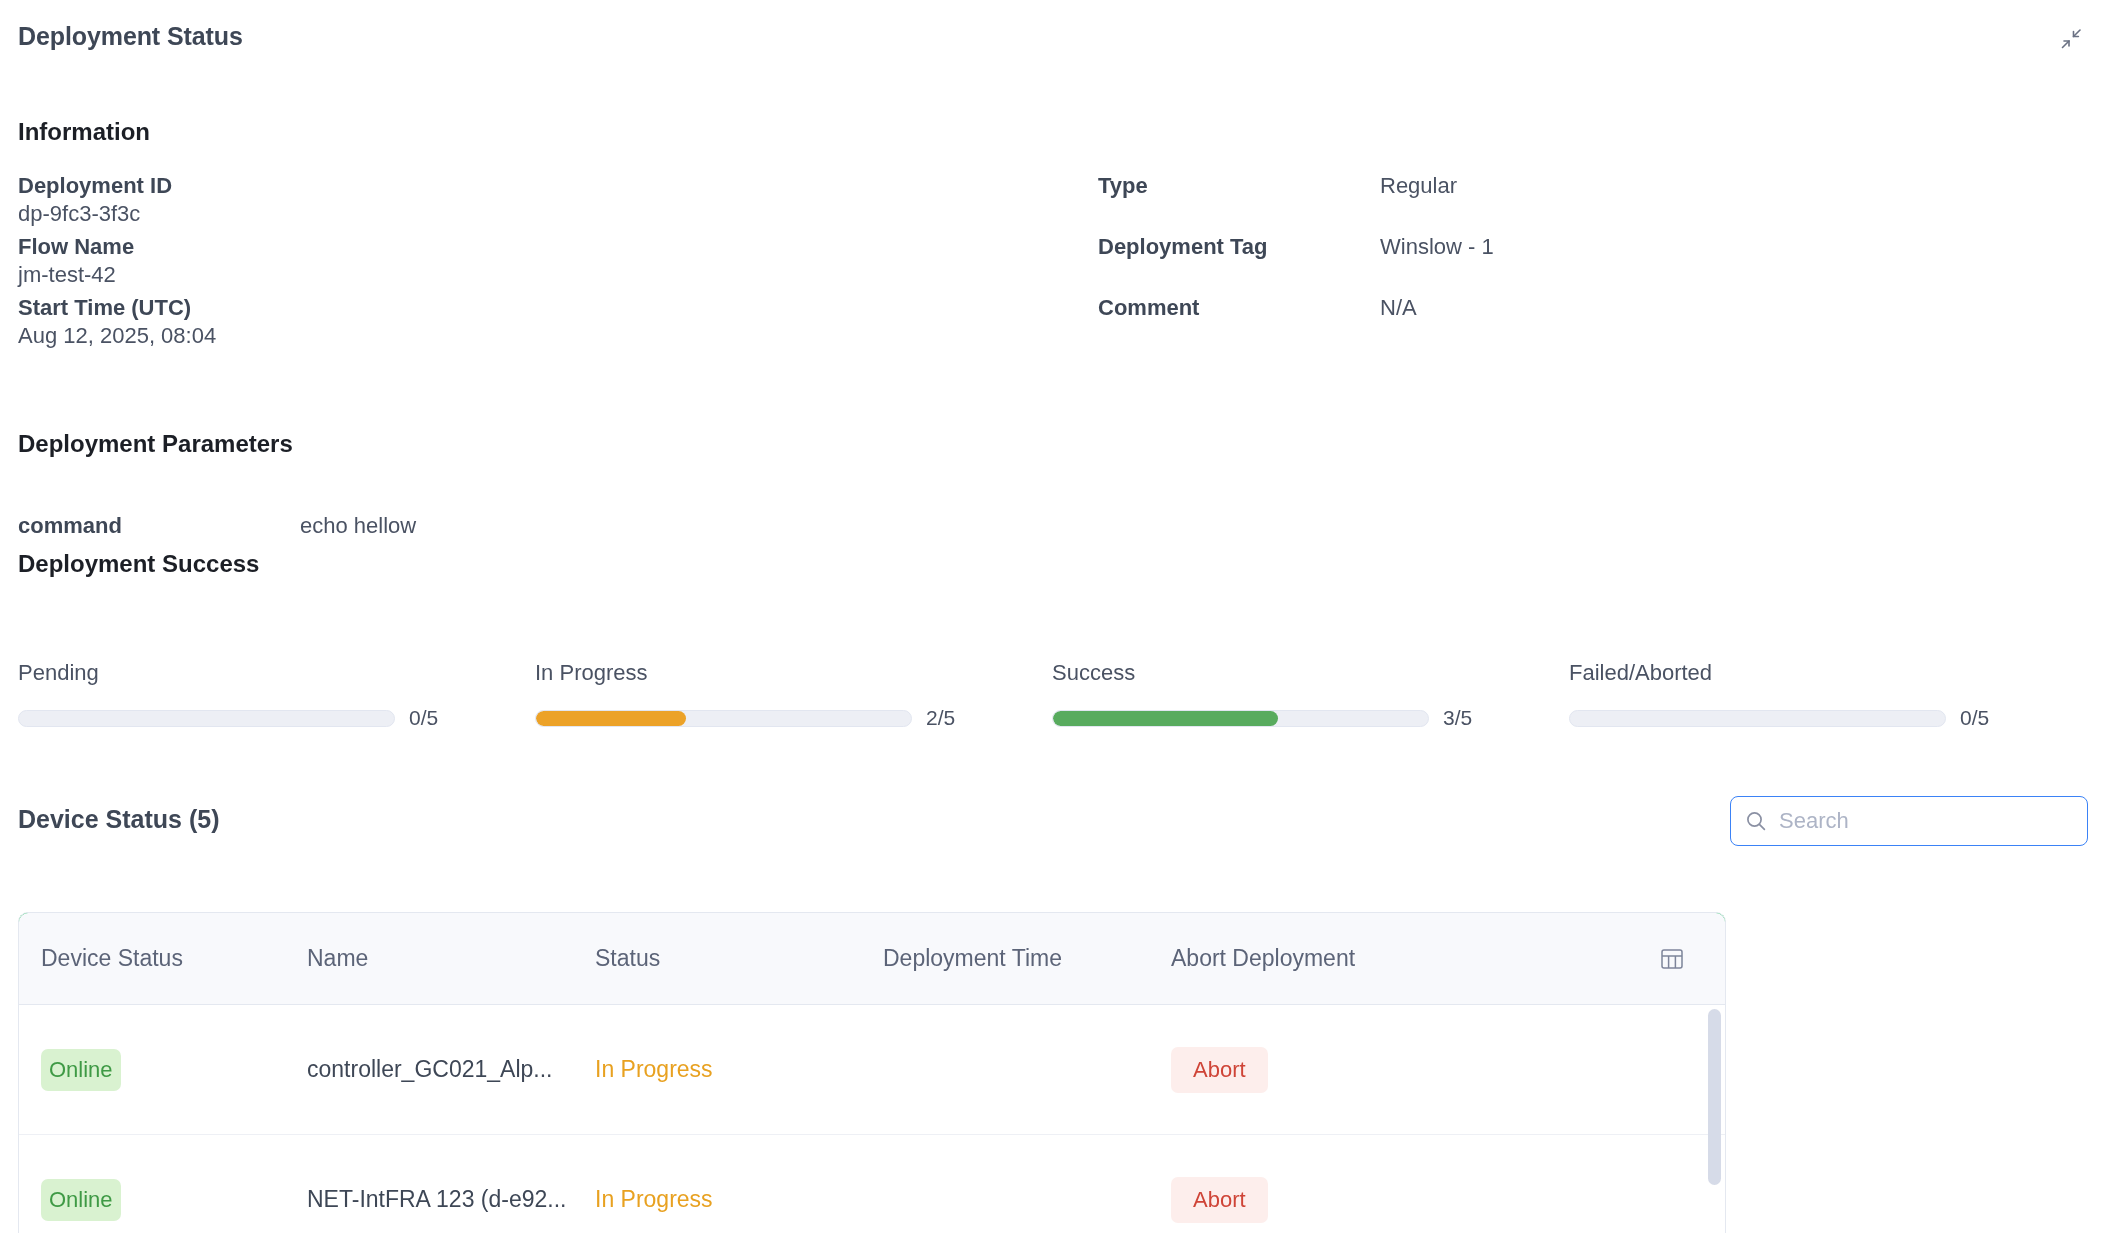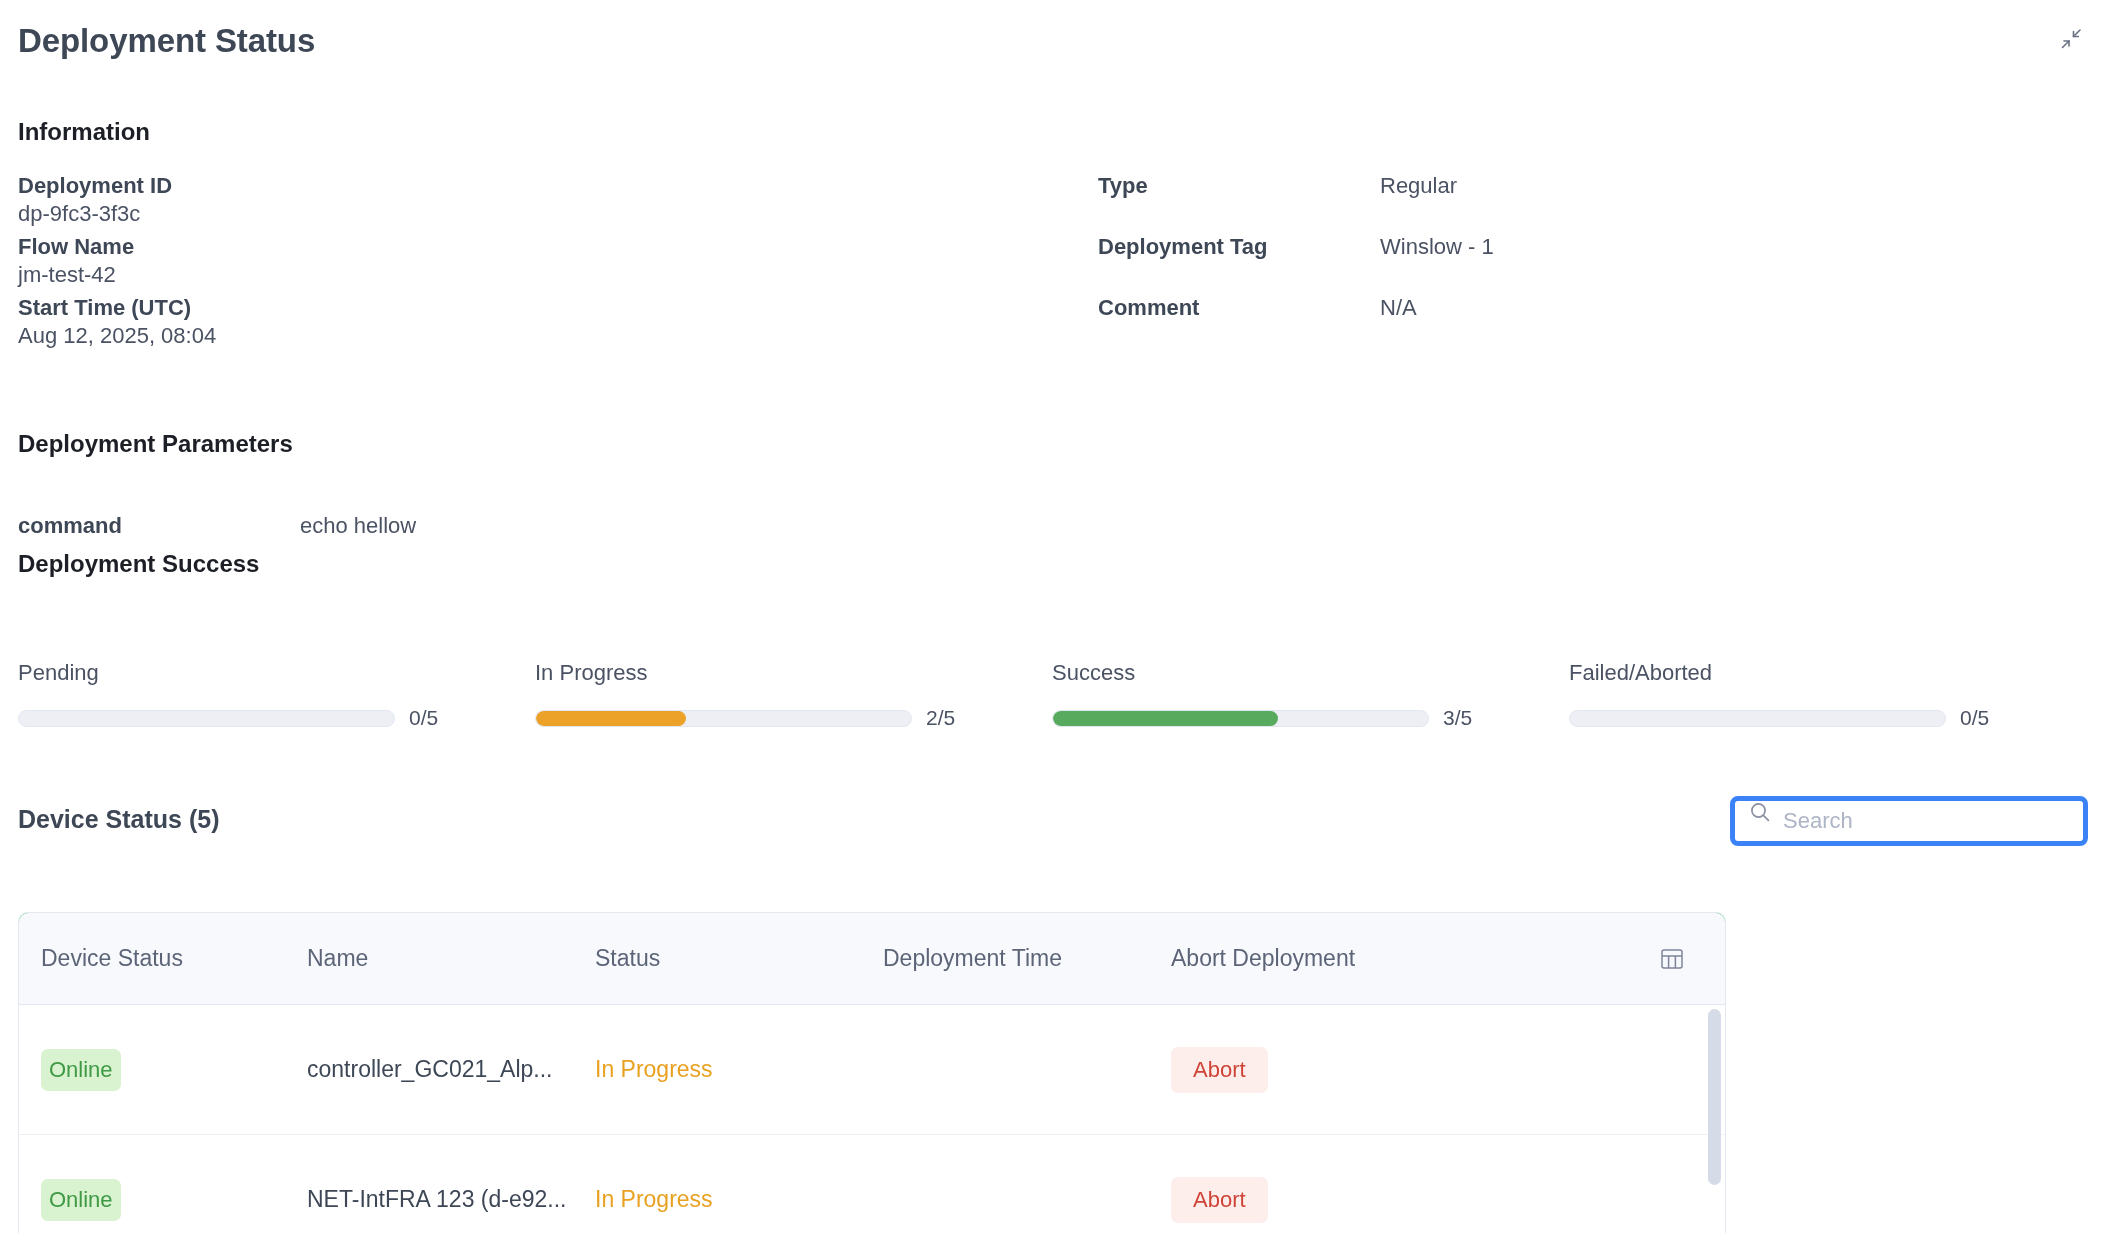--- a/index.html
+++ b/index.html
@@ -23,21 +23,21 @@
     height: 1233px;
     background: #ffffff;
     padding: 0 18px;
   }
 
   
   .page-title {
     position: absolute;
     left: 18px;
     top: 22px;
-    font-size: 33px;
+    font-size: 25px;
     font-weight: 700;
     color: #3e4756;
     letter-spacing: -0.1px;
   }
 
   .collapse-icon {
     position: absolute;
     right: 14px;
     top: 22px;
     width: 34px;
@@ -169,24 +169,25 @@
     font-weight: 700;
     color: #3e4756;
   }
 
   .search-box {
     position: absolute;
     right: 14px;
     top: 796px;
     width: 358px;
     height: 50px;
-    border: 5px solid #3b82f6;
+    border: 1px solid #3b82f6;
     border-radius: 8px;
     background: #ffffff;
     display: flex;
+    align-items: center;
     padding: 0 14px;
     gap: 12px;
     cursor: text;
   }
   .search-box svg { flex: none; display:block; }
   .search-input {
     border: none;
     outline: none;
     background: transparent;
     font-family: "Liberation Sans", sans-serif;

